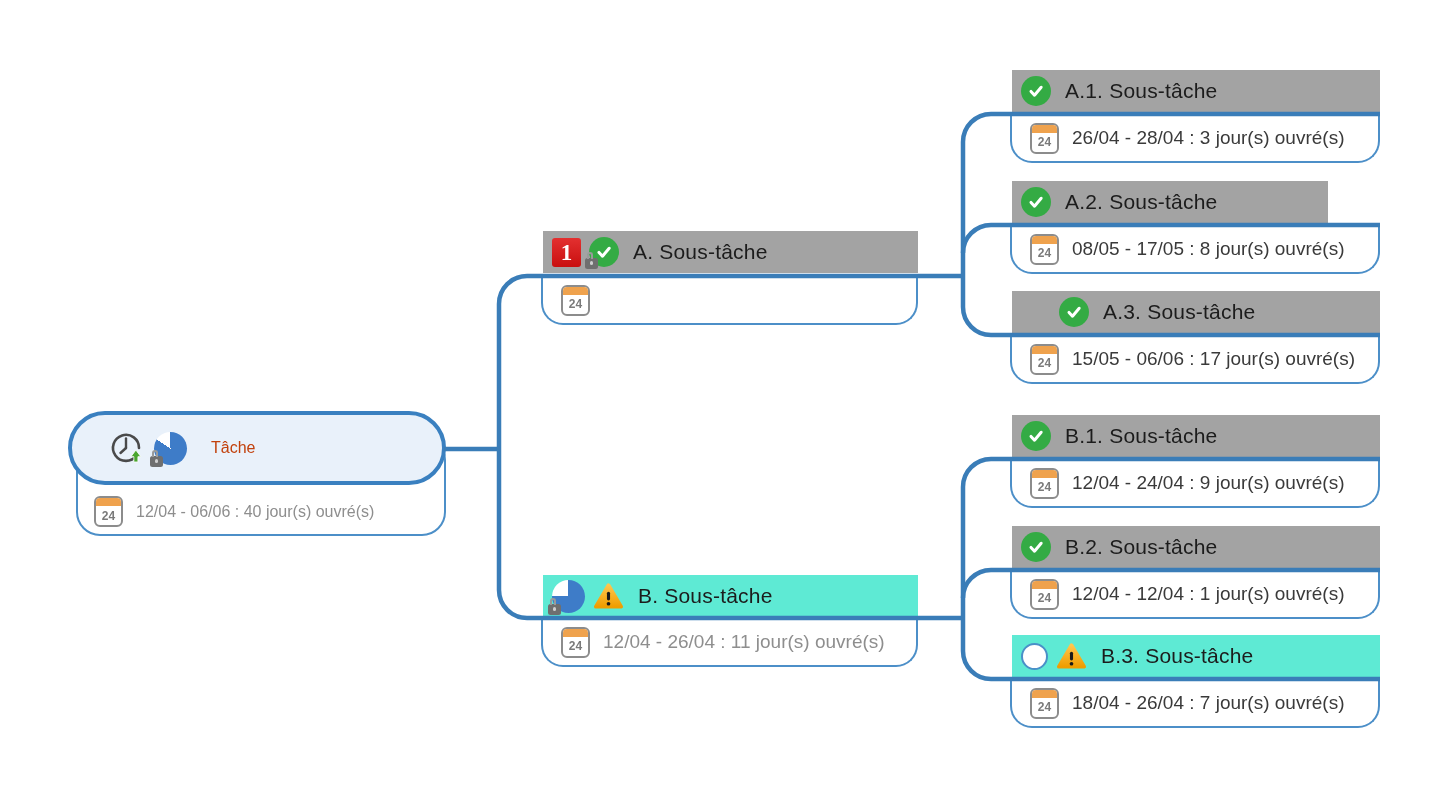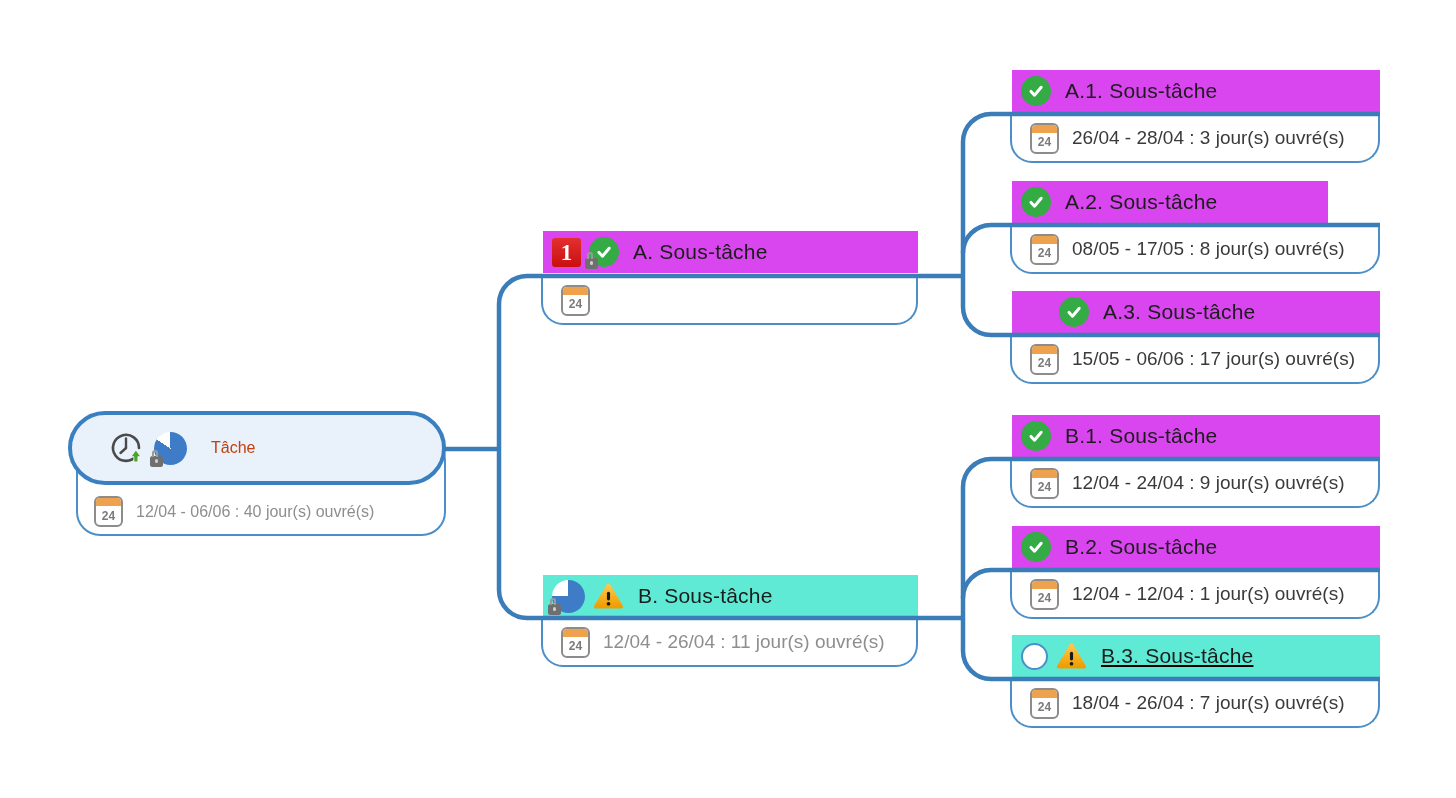--- a/index.html
+++ b/index.html
@@ -9,21 +9,21 @@
   }
   .edges{position:absolute;left:0;top:0;z-index:3;pointer-events:none;}
   .edges path{fill:none;stroke:#3a7db8;stroke-width:4.5;}
 
   
   .core{
     position:absolute;z-index:2;display:flex;align-items:center;
     gap:8px;padding-left:9px;box-sizing:border-box;height:42px;
   }
   .core .title{font-size:21px;color:#1c1c1c;letter-spacing:.2px;white-space:nowrap;padding-left:6px;}
-  .core.green{background:#d946ef;}
+  .core.green{background:#a3a3a3;}
   .core.yellow{background:#5eead4;}
   .detailbox{
     position:absolute;z-index:1;background:#fff;box-sizing:border-box;
     border:2px solid #4c8fc8;border-top:none;border-radius:0 0 22px 22px;
     display:flex;align-items:center;gap:13px;padding-left:18px;height:48px;
   }
   .detailbox .dtext{font-size:19px;white-space:nowrap;}
   .dtext.muted{color:#8e8e8e;}
   .dtext.dark{color:#3a3a3a;}
 
@@ -247,21 +247,21 @@
   <span class="title">B.2. Sous-tâche</span>
 </div>
 
 <div class="detailbox" style="left:1010px;top:680px;width:370px;">
   <span class="icon-calendar">
     <span class="cal-top"></span>
       <span class="cal-num">24</span>
   </span>
   <span class="dtext dark">18/04 - 26/04 : 7 jour(s) ouvré(s)</span>
 </div>
-<div class="core yellow" style="left:1012px;top:635px;width:368px;text-decoration:underline;">
+<div class="core yellow" style="left:1012px;top:635px;width:368px;">
   <span class="icon-circle-empty"></span>
   <span class="iconwrap">
     <svg width="31" height="29" viewBox="0 0 32 29">
       <path d="M16 3 L29 25 H3 Z" fill="url(#wg)" stroke="url(#wg)" stroke-width="4" stroke-linejoin="round"></path>
       <rect x="14.4" y="9.5" width="3.2" height="9" rx="1.6" fill="#1a1a1a"></rect>
       <circle cx="16" cy="22" r="1.9" fill="#1a1a1a"></circle>
     </svg>
   </span>
   <span class="title">B.3. Sous-tâche</span>
 </div>

